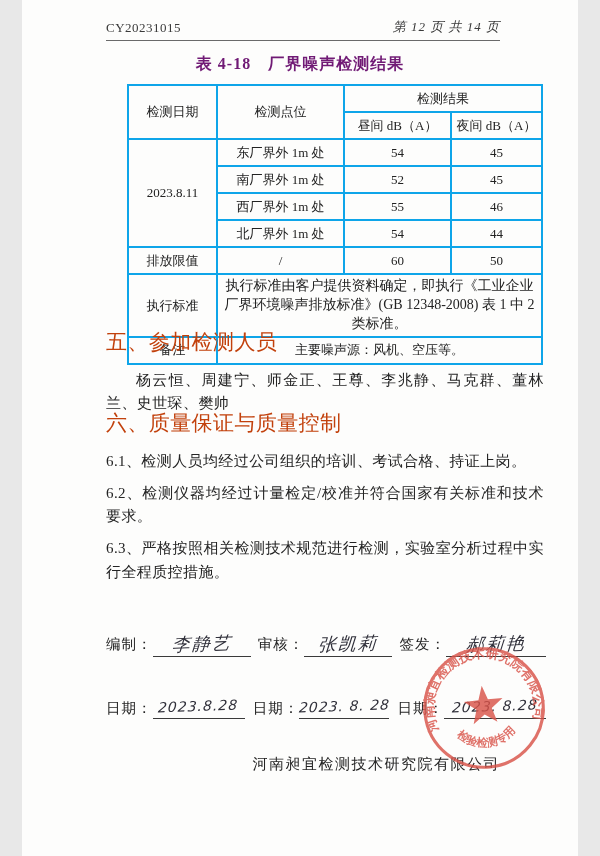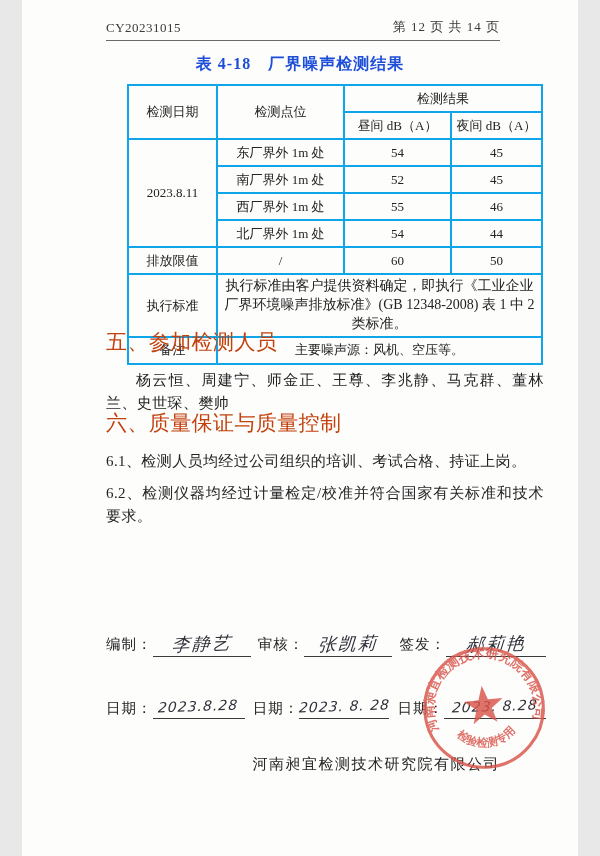--- a/index.html
+++ b/index.html
@@ -14,25 +14,25 @@
   }
   
   .pg-header{
     position:absolute;left:84px;right:78px;top:18px;
     display:flex;justify-content:space-between;align-items:flex-end;
     border-bottom:1.5px solid #6a6a6a;
     padding-bottom:4px;
     font-size:13px;color:#3a3a3a;
   }
   .pg-header .report-no{letter-spacing:.5px;}
-  .pg-header .page-no{letter-spacing:1px;}
+  .pg-header .page-no{letter-spacing:1px;font-style:italic;}
   
   .doc-title{
     position:absolute;left:0;right:0;top:54px;
-    text-align:center;font-size:16px;font-weight:bold;color:#1d4ed8;
+    text-align:center;font-size:16px;font-weight:bold;color:#701a75;
     letter-spacing:1px;
   }
   
   .tbl-wrap{position:absolute;left:105px;top:84px;}
   table.results{
     border-collapse:collapse;table-layout:fixed;width:414px;
     font-size:13px;color:#222;
   }
   table.results td{
     border:2px solid #0ea5e9;
@@ -153,20 +153,21 @@
 
   <div class="content" style="top:326px;">
     <p class="sec-heading">五、参加检测人员</p>
     <p class="names-para">杨云恒、周建宁、师金正、王尊、李兆静、马克群、董林兰、史世琛、樊帅</p>
   </div>
 
   <div class="content" style="top:407px;">
     <p class="sec-heading">六、质量保证与质量控制</p>
     <p class="qc-item">6.1、检测人员均经过公司组织的培训、考试合格、持证上岗。</p>
     <p class="qc-item">6.2、检测仪器均经过计量检定/校准并符合国家有关标准和技术要求。</p>
+    <p class="qc-item">6.3、严格按照相关检测技术规范进行检测，实验室分析过程中实行全程质控措施。</p>
   </div>
 
   <div class="sig-row" style="top:632px;">
     <span class="sig-group">
       <span class="sig-label">编制：</span>
       <span class="u" style="width:98px;"><span class="hand sig-name">李静艺</span></span>
     </span>
     <span class="sig-group">
       <span class="sig-label">审核：</span>
       <span class="u" style="width:88px;"><span class="hand sig-name">张凯莉</span></span>

